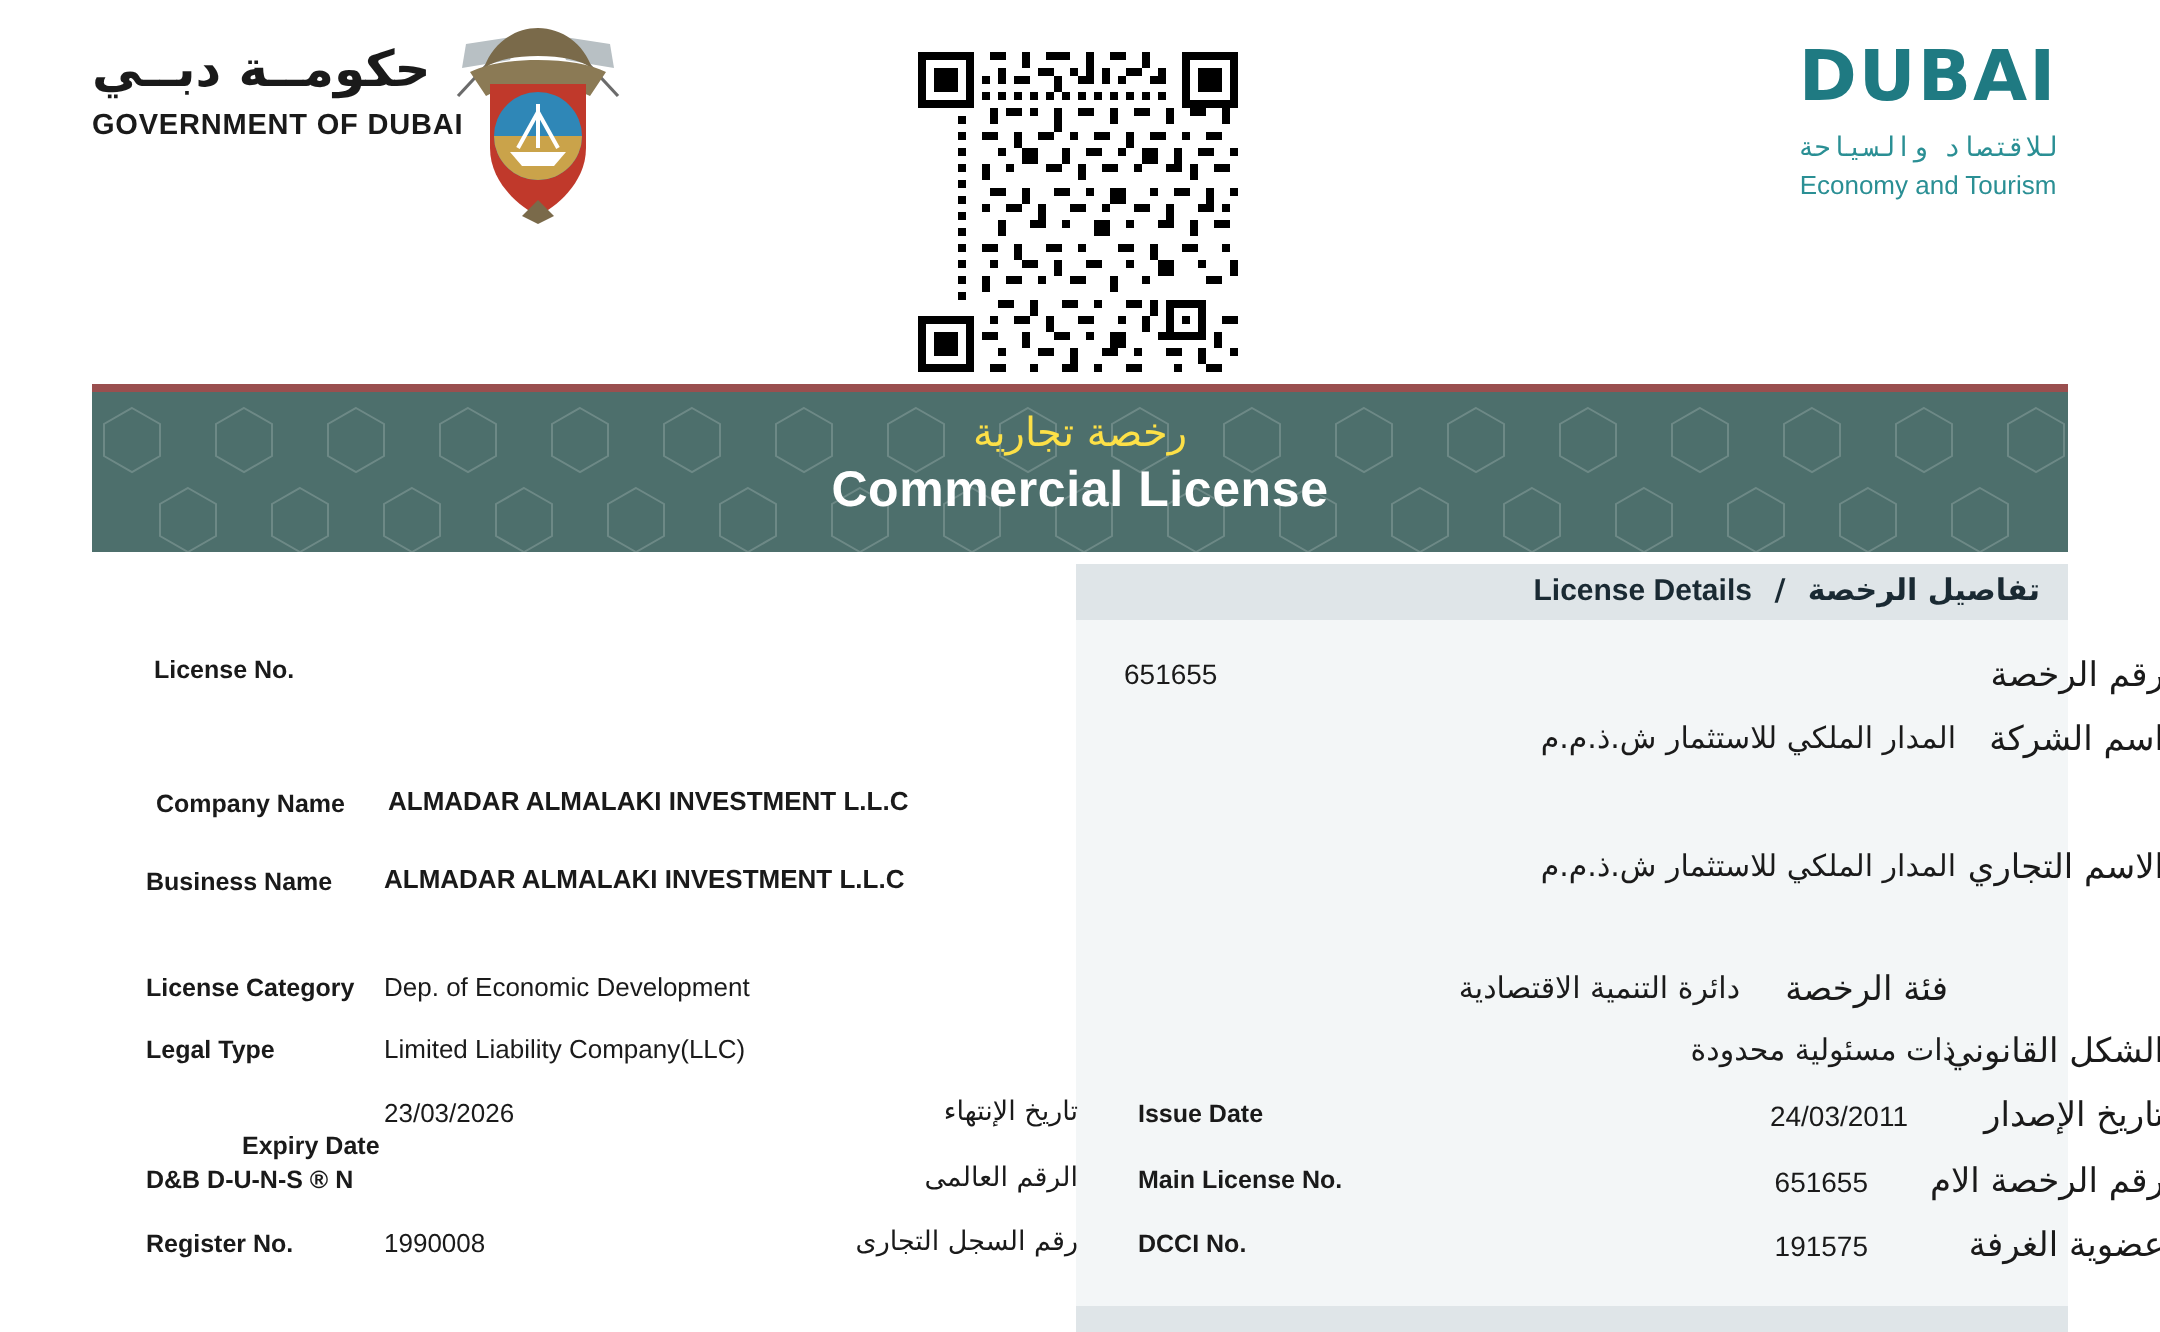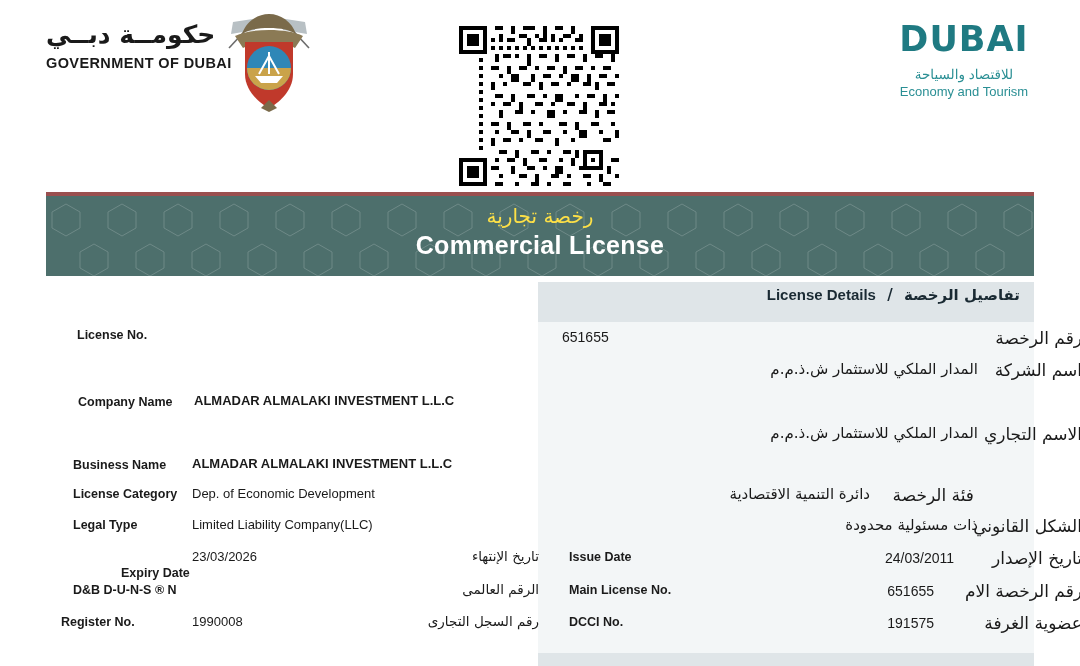--- a/index.html
+++ b/index.html
@@ -66,21 +66,21 @@
   }
   .dubai-word {
     font-family: "DejaVu Sans", sans-serif;
     font-size: 35px;
     font-weight: bold;
     color: #1f7a82;
     letter-spacing: 1px;
     line-height: 1;
   }
   .dubai-ar {
-    font-family: Liberation Sans, sans-serif;
+    font-family: Liberation Mono, monospace;
     font-size: 13.5px;
     color: #2a8f94;
     direction: rtl;
     margin-top: 9px;
     white-space: nowrap;
   }
   .dubai-en {
     font-size: 13px;
     color: #2a8f94;
     margin-top: 2px;
@@ -121,21 +121,21 @@
     position: absolute;
     left: 46px; top: 192px;
     width: 988px; height: 4px;
     background: #9a4f4f;
   }
 
   
   .details-strip {
     position: absolute;
     left: 538px; top: 282px;
-    width: 496px; height: 40px;
+    width: 496px; height: 28px;
     background: #dfe5e8;
   }
   .details-strip .label {
     position: absolute;
     right: 14px; top: 4px;
     font-family: "DejaVu Sans", sans-serif;
     font-size: 15px;
     font-weight: bold;
     color: #1a2a33;
     direction: rtl;
@@ -509,21 +509,21 @@
     <div class="row" style="top:395px; left:0; width:948px;">
       <div class="l-label" style="left:62px; top:0;">Company Name</div>
       <div class="l-value" style="left:178px; top:-2px;">ALMADAR ALMALAKI INVESTMENT L.L.C</div>
     </div>
 
     <div class="row" style="top:424px; left:0; width:1080px;">
       <div class="r-value" style="right:118px; top:0;">المدار الملكي للاستثمار ش.ذ.م.م</div>
       <div class="r-label" style="top:0;">الاسم التجاري</div>
     </div>
 
-    <div class="row" style="top:458px; left:0; width:1004px;">
+    <div class="row" style="top:434px; left:0; width:1004px;">
       <div class="l-label" style="left:57px; top:0;">Business Name</div>
       <div class="l-value" style="left:176px; top:-2px;">ALMADAR ALMALAKI INVESTMENT L.L.C</div>
     </div>
 
     <div class="row" style="top:487px; left:0; width:972px;">
       <div class="l-label" style="left:57px; top:0;">License Category</div>
       <div class="l-value" style="left:176px; top:-1px; font-weight:normal;">Dep. of Economic Development</div>
       <div class="r-value" style="right:118px; top:-2px;">دائرة التنمية الاقتصادية</div>
       <div class="r-label" style="top:-2px;">فئة الرخصة</div>
     </div>
@@ -546,21 +546,21 @@
 
     <div class="row" style="top:583px; left:0; width:1080px;">
       <div class="l-label" style="left:57px; top:0;">D&amp;B D-U-N-S ® N</div>
       <div class="mid-ar" style="right:557px; top:-2px;">الرقم العالمى</div>
       <div class="l-label" style="left:553px; top:0;">Main License No.</div>
       <div class="r-value num" style="right:162px; top:0;">651655</div>
       <div class="r-label" style="top:-2px;">رقم الرخصة الام</div>
     </div>
 
     <div class="row" style="top:615px; left:0; width:1080px;">
-      <div class="l-label" style="left:45px; top:0;">Register No.</div>
+      <div class="l-label" style="left:57px; top:0;">Register No.</div>
       <div class="l-value" style="left:176px; top:-1px; font-weight:normal;">1990008</div>
       <div class="mid-ar" style="right:557px; top:-2px;">رقم السجل التجارى</div>
       <div class="l-label" style="left:553px; top:0;">DCCI No.</div>
       <div class="r-value num" style="right:162px; top:0;">191575</div>
       <div class="r-label" style="top:-2px;">عضوية الغرفة</div>
     </div>
 
   </div>
 </div>
 

